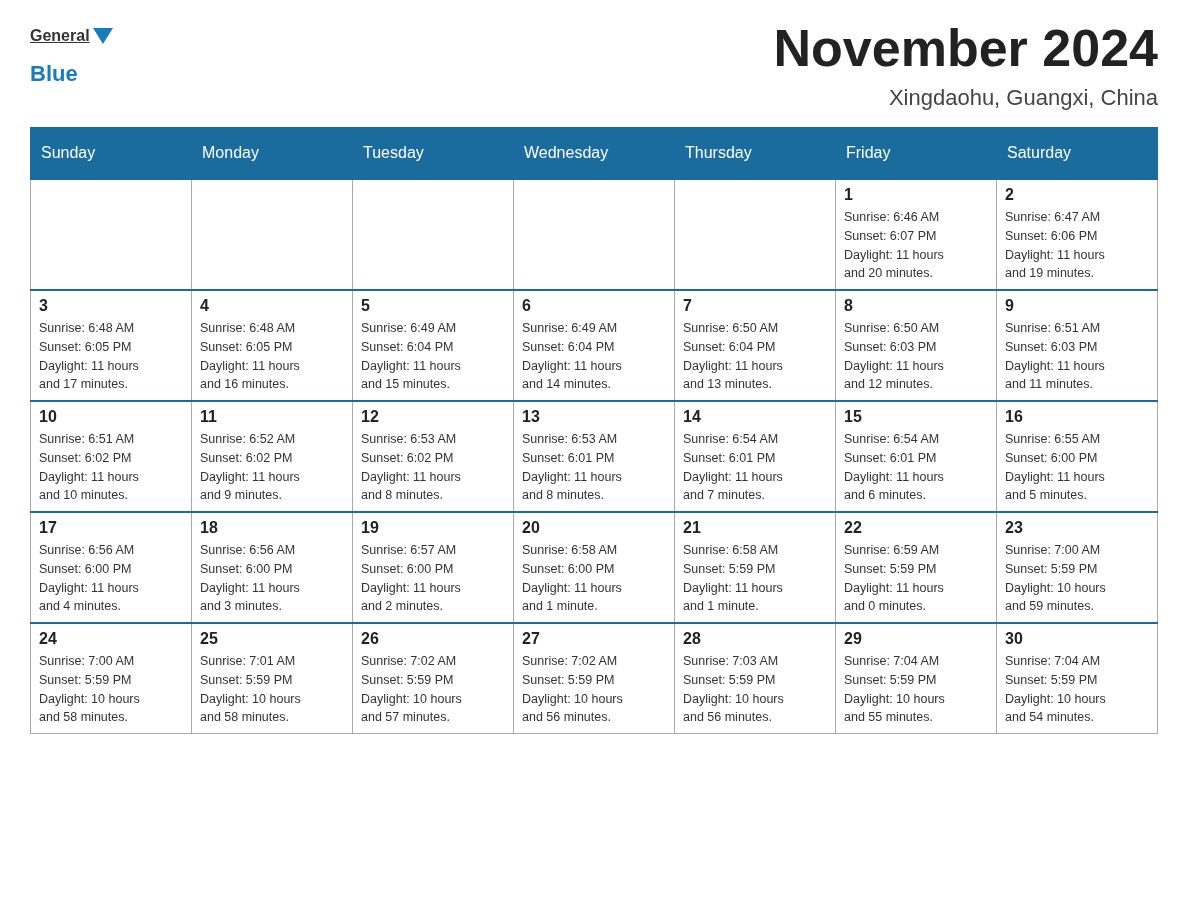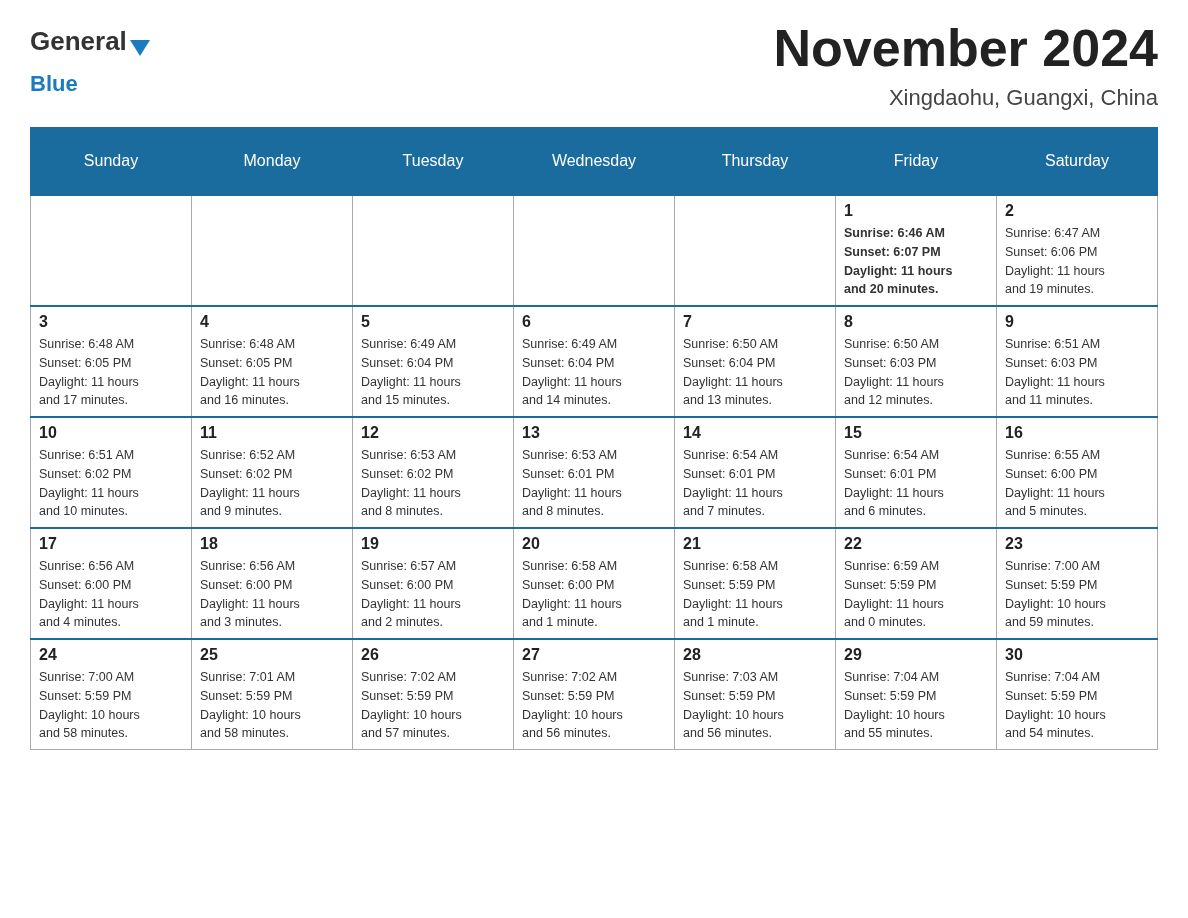--- a/index.html
+++ b/index.html
@@ -18,25 +18,26 @@
       margin-bottom: 16px;
     }
     .logo {
       display: flex;
       flex-direction: column;
       align-items: flex-start;
       padding-top: 8px;
     }
     .logo-text {
       display: flex;
-      align-items: flex-end;
-      font-size: 26px;
+      align-items: flex-start;
+      font-size: 16px;
       font-weight: bold;
       color: #333;
       line-height: 1;
+      text-decoration: underline;
     }
     .logo-general { color: #333; }
     .logo-triangle {
       display: inline-block;
       width: 0;
       height: 0;
       border-left: 10px solid transparent;
       border-right: 10px solid transparent;
       border-top: 16px solid #1a7bbf;
       margin-left: 3px;
@@ -67,22 +68,22 @@
     .calendar {
       width: 100%;
       border-collapse: collapse;
       border: 1px solid #999;
     }
     .calendar th {
       background-color: #1a6b9e;
       color: #fff;
       font-size: 16px;
       font-weight: normal;
-      padding: 24px 10px;
-      text-align: center;
+      padding: 16px 10px;
+      text-align: left;
       border: 1px solid #1a6b9e;
     }
     .calendar td {
       vertical-align: top;
       border: 1px solid #aaa;
       padding: 6px 8px;
       width: 14.28%;
       height: 110px;
       background: #fff;
     }
@@ -136,21 +137,21 @@
   </thead>
   <tbody id="calendar-body">
   <tr>
         <td class="empty-cell"></td>
         <td class="empty-cell"></td>
         <td class="empty-cell"></td>
         <td class="empty-cell"></td>
         <td class="empty-cell"></td>
         <td>
           <span class="day-number">1</span>
-          <div class="day-info" style="white-space: pre-line; font-weight: bold;">Sunrise: 6:46 AM
+          <div class="day-info" style="white-space: pre-line;">Sunrise: 6:46 AM
 Sunset: 6:07 PM
 Daylight: 11 hours
 and 20 minutes.</div>
         </td>
         <td>
           <span class="day-number">2</span>
           <div class="day-info" style="white-space: pre-line;">Sunrise: 6:47 AM
 Sunset: 6:06 PM
 Daylight: 11 hours
 and 19 minutes.</div>

